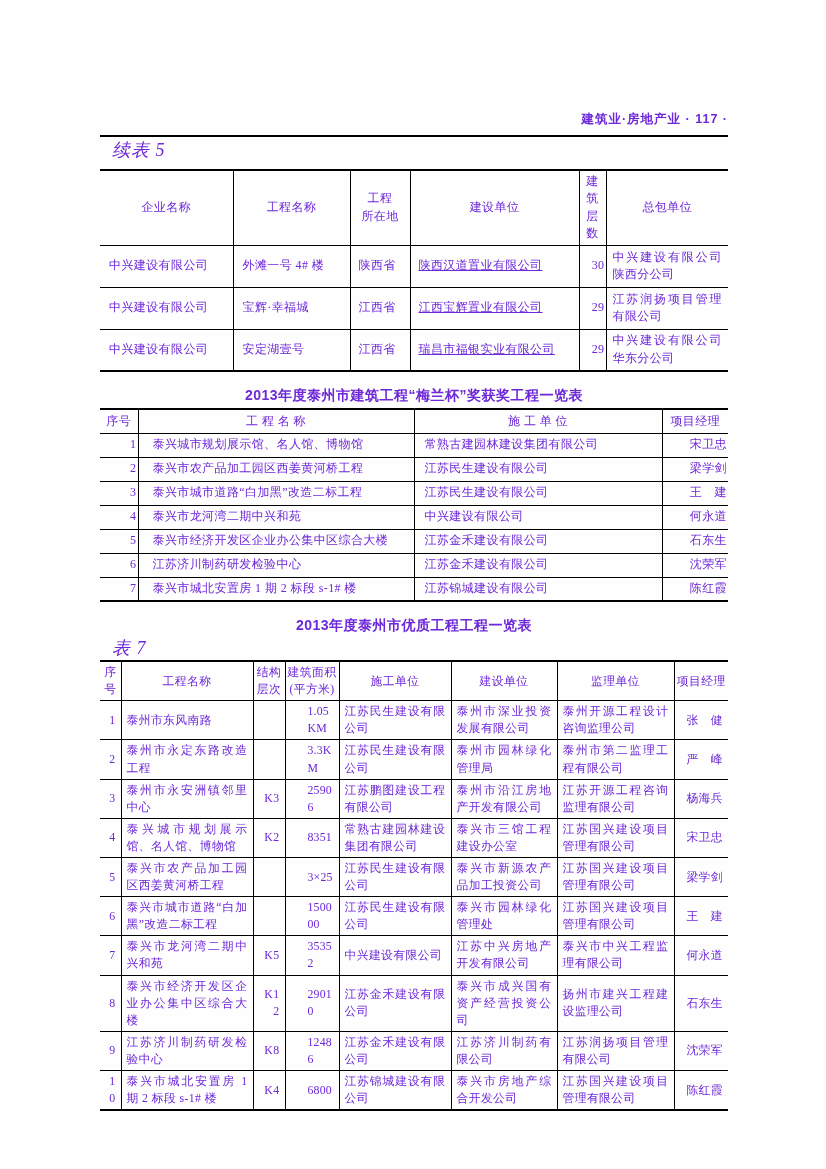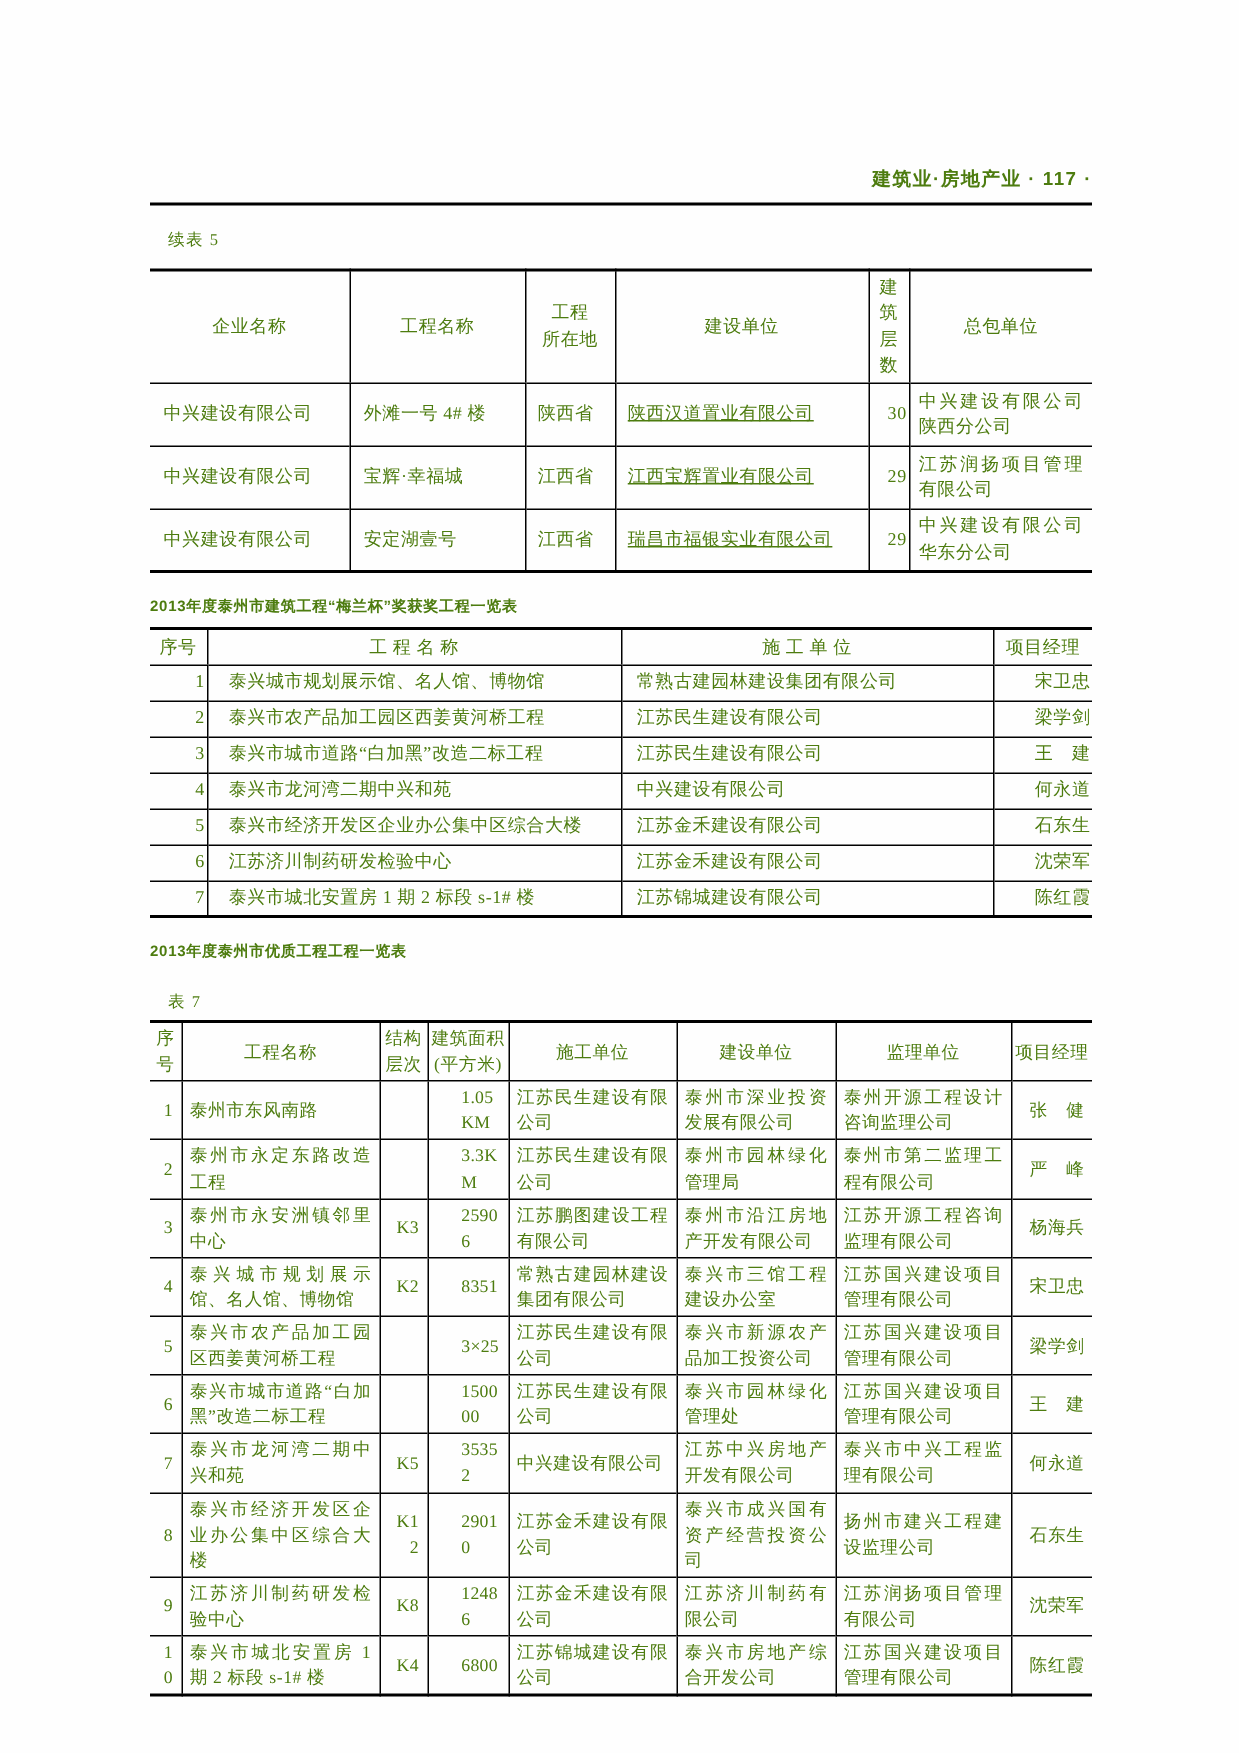--- a/index.html
+++ b/index.html
@@ -2,52 +2,53 @@
 <html><head>
 <meta charset="utf-8">
 <style>
   html, body { margin: 0; padding: 0; background: #ffffff; }
   .sheet {
     position: relative;
     width: 826px;
     height: 1169px;
     background: #fefefe;
     overflow: hidden;
-    color: #4d7c0f;
+    color: #6d28d9;
     font-family: "Liberation Serif", "DejaVu Serif", serif;
   }
   .content {
     margin-left: 100px;
     width: 628px;
   }
   
   .page-header {
     padding-top: 111px;
     text-align: right;
     font-family: "Liberation Sans", "DejaVu Sans", sans-serif;
     font-weight: 700;
     font-size: 12.5px;
     letter-spacing: 1px;
     padding-bottom: 7px;
     border-bottom: 2.5px solid #000;
   }
   .table-label {
-    margin-top: 14px;
-    font-size: 11px;
+    margin-top: 4px;
+    font-size: 18px;
     letter-spacing: 1px;
     padding-left: 12px;
     height: 18px;
     line-height: 18px;
+    font-style: italic;
   }
   .section-title {
     margin-top: 13px;
-    text-align: left;
+    text-align: center;
     font-family: "Liberation Sans", "DejaVu Sans", sans-serif;
     font-weight: 700;
-    font-size: 10px;
+    font-size: 14px;
     letter-spacing: 0.5px;
     height: 20px;
     line-height: 20px;
   }
   
   table {
     border-collapse: collapse;
     table-layout: fixed;
     width: 628px;
     border-top: 2.5px solid #000;

